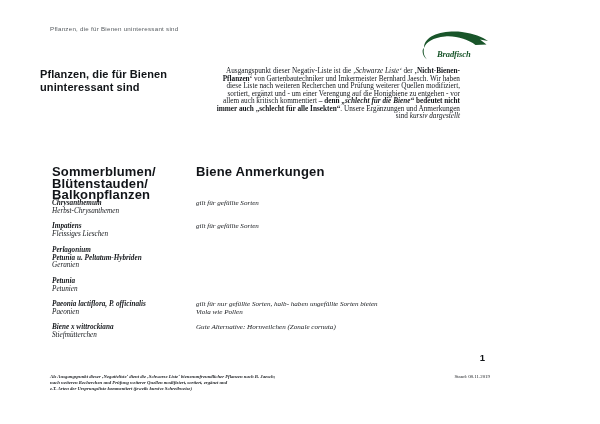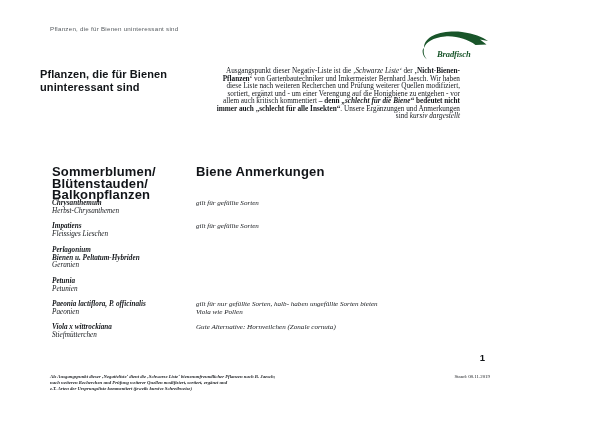--- a/index.html
+++ b/index.html
@@ -219,21 +219,21 @@
         <span class="common">Fleissiges Lieschen</span>
       </div>
       <div class="cell-note">
         <span class="note-line">gilt für gefüllte Sorten</span>
       </div>
     </div>
 
     <div class="row">
       <div class="cell-name">
         <span class="sci">Perlagonium</span>
-        <span class="sci">Bienen u. Peltatum-Hybriden</span>
+        <span class="sci">Petunia u. Peltatum-Hybriden</span>
         <span class="common">Geranien</span>
       </div>
       <div class="cell-note"></div>
     </div>
 
     <div class="row">
       <div class="cell-name">
         <span class="sci">Petunia</span>
         <span class="common">Petunien</span>
       </div>
@@ -246,21 +246,21 @@
         <span class="common">Paeonien</span>
       </div>
       <div class="cell-note">
         <span class="note-line">gilt für nur gefüllte Sorten, halb- haben ungefüllte Sorten bieten</span>
         <span class="note-line">Viola wie Pollen</span>
       </div>
     </div>
 
     <div class="row">
       <div class="cell-name">
-        <span class="sci">Viola x wittrockiana</span>
+        <span class="sci">Biene x wittrockiana</span>
         <span class="common">Stiefmütterchen</span>
       </div>
       <div class="cell-note">
         <span class="note-line">Gute Alternative: Hornveilchen (Zonale cornuta)</span>
       </div>
     </div>
 
   </div>
 
   <div class="page-number">1</div>

